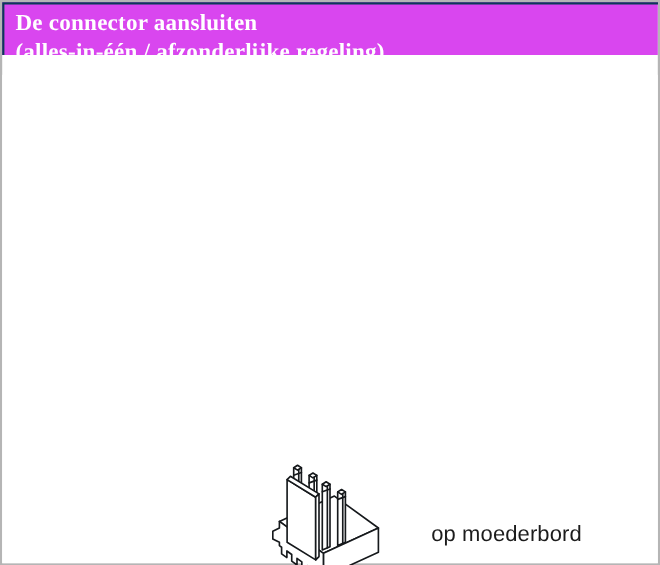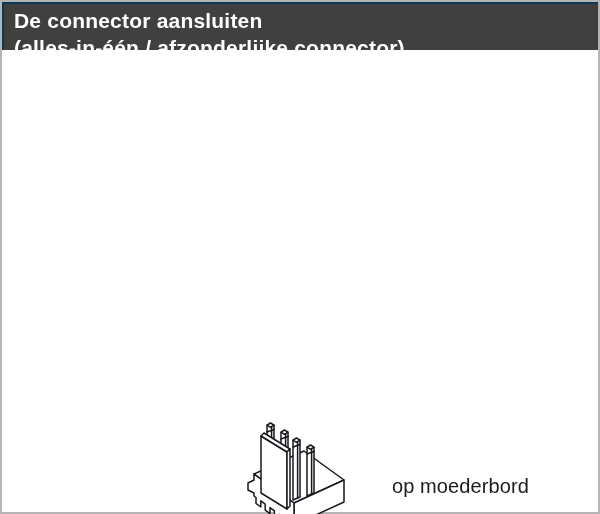--- a/index.html
+++ b/index.html
@@ -12,24 +12,25 @@
     position:absolute;inset:0;
     width:600px;height:514px;
     box-sizing:border-box;
     background:#ffffff;
     border:2px solid #b5b5b5;
   }
   .header{
     position:absolute;top:0;left:0;right:0;
     height:48px;
     box-sizing:border-box;
-    background:#404040;
+    background:#d946ef;
     box-shadow:inset 2px 2px 0 #0a3a57;
     color:#ffffff;
     padding:5px 12px 0 12px;
+    font-family:Liberation Serif, serif;
   }
   .header .line{
     display:block;
     font-size:21px;
     font-weight:700;
     line-height:27px;
     letter-spacing:0.2px;
     white-space:nowrap;
   }
   .stage{
@@ -55,21 +56,21 @@
   svg .ln{fill:none;stroke:#16191c;stroke-width:1.5;stroke-linejoin:round;stroke-linecap:round;}
   svg .fc{fill:#ffffff;stroke:#16191c;stroke-width:1.5;stroke-linejoin:round;}
 </style>
 </head>
 <body>
 
 <div class="card">
 
   <div class="header">
     <span class="line">De connector aansluiten</span>
-    <span class="line">(alles-in-één / afzonderlijke connector)</span>
+    <span class="line">(alles-in-één / afzonderlijke regeling)</span>
   </div>
 
   <div class="stage">
 
     <svg class="connector" viewBox="0 0 104 126" aria-hidden="true">
 
       <polygon class="fc" points="10,64 60,41 100,70 50,93"></polygon>
 
       <polygon class="fc" points="50,93 100,70 100,92 50,115"></polygon>
 

